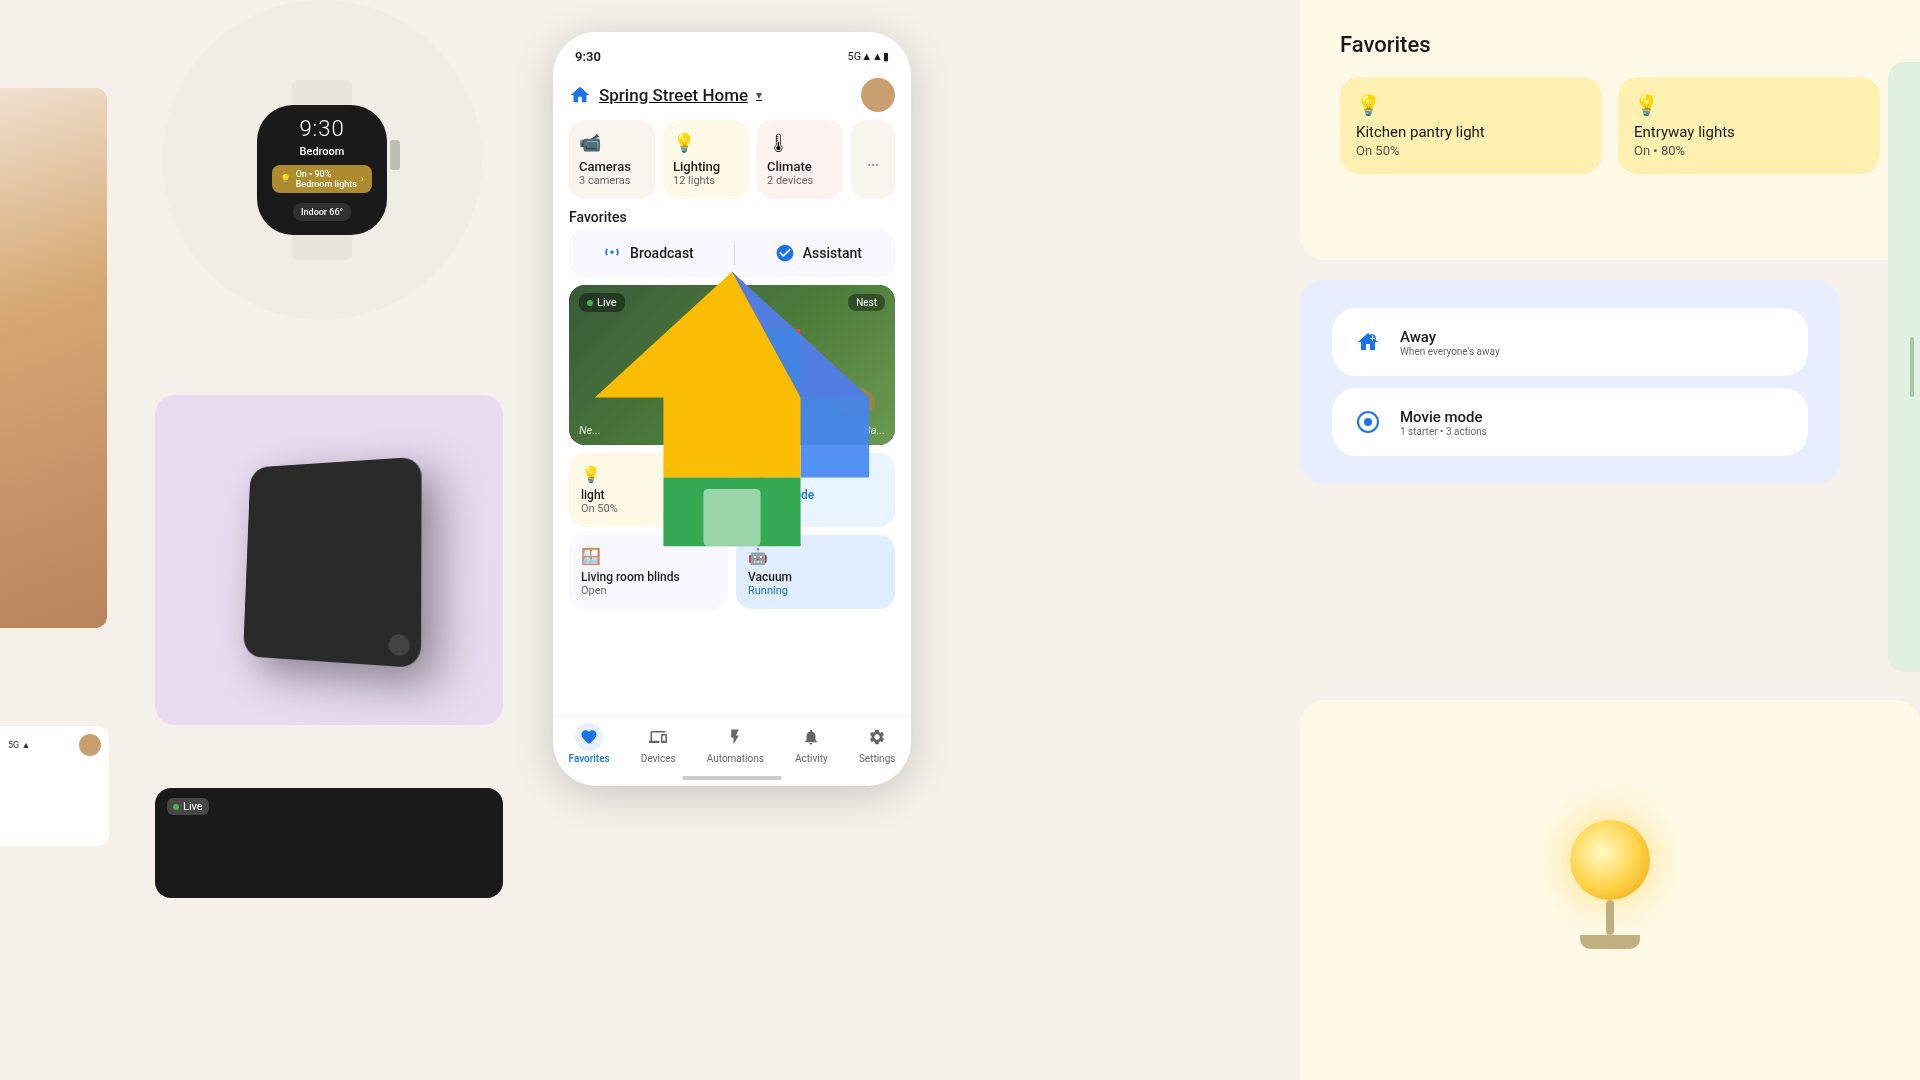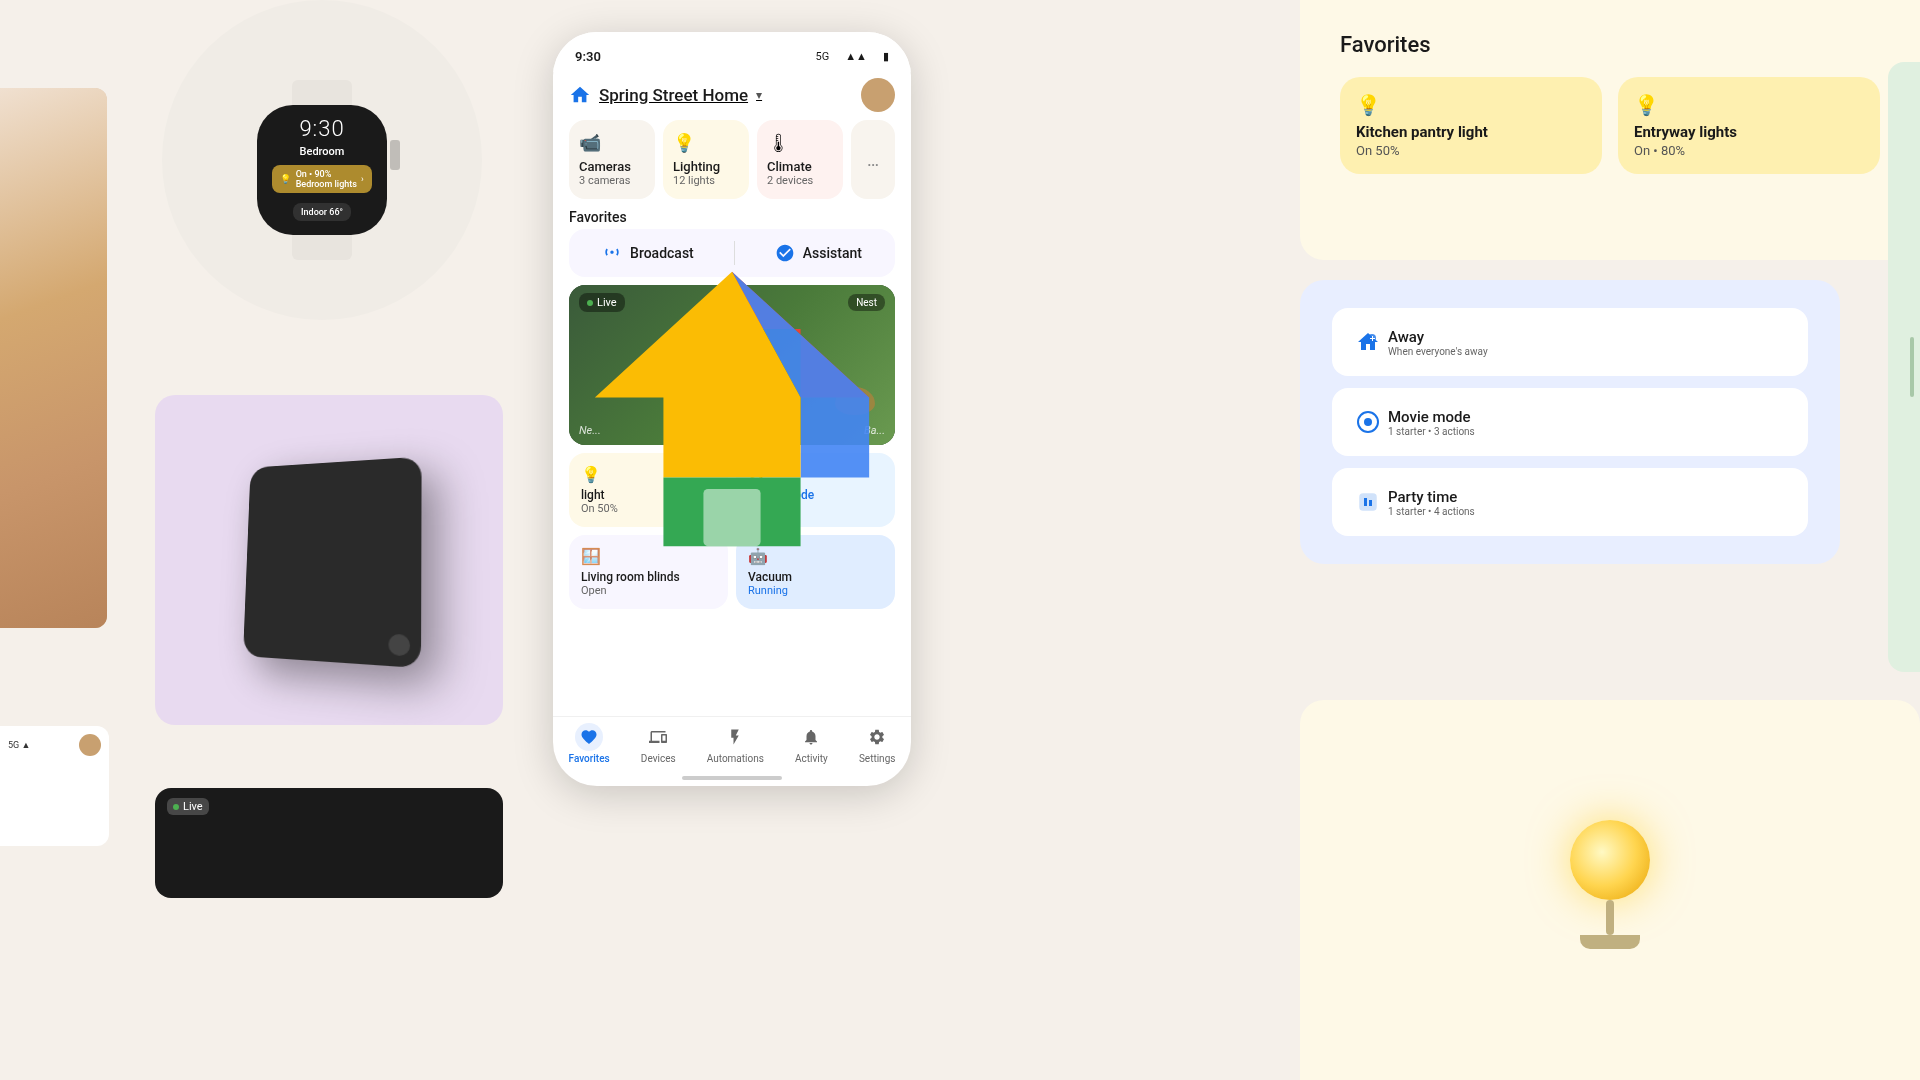--- a/index.html
+++ b/index.html
@@ -246,21 +246,21 @@
       flex-shrink: 0;
     }
     .phone-status-time {
       font-size: 13px;
       font-weight: 600;
       color: #1a1a1a;
     }
     .phone-status-icons {
       display: flex;
       align-items: center;
-      gap: 16px;
+      gap: 0;
       font-size: 11px;
       color: #1a1a1a;
     }
 
     .phone-header {
       padding: 6px 16px 8px;
       display: flex;
       align-items: center;
       justify-content: space-between;
       flex-shrink: 0;
@@ -550,21 +550,21 @@
       padding: 16px;
       position: relative;
     }
     .fav-card-icon {
       font-size: 20px;
       margin-bottom: 6px;
       color: #e6a000;
     }
     .fav-card-name {
       font-size: 15px;
-      font-weight: 700;
+      font-weight: 400;
       color: #1a1a1a;
       line-height: 1.3;
     }
     .fav-card-status {
       font-size: 13px;
       color: #555;
     }
 
     
     .automation-section {
@@ -572,26 +572,26 @@
       right: 0;
       top: 280px;
       width: 560px;
       background: #e8eeff;
       border-radius: 24px;
       padding: 28px 32px;
       margin-right: 40px;
     }
     .automation-item {
       background: #fff;
-      border-radius: 16px;
+      border-radius: 24px;
       padding: 16px 18px;
       margin-bottom: 12px;
       display: flex;
       align-items: center;
-      gap: 2px;
+      gap: 14px;
     }
     .automation-item:last-child { margin-bottom: 0; }
     .auto-icon {
       width: 36px;
       height: 36px;
       display: flex;
       align-items: center;
       justify-content: center;
       font-size: 18px;
       color: #1a73e8;
@@ -929,33 +929,20 @@
           <circle cx="12" cy="12" r="10" stroke="#1a73e8" stroke-width="2" fill="none"></circle>
           <circle cx="12" cy="12" r="4" fill="#1a73e8"></circle>
         </svg>
       </div>
       <div>
         <div class="auto-name">Movie mode</div>
         <div class="auto-sub">1 starter • 3 actions</div>
       </div>
     </div>
 
-    <div class="automation-item">
-      <div class="auto-icon">
-        <svg width="24" height="24" viewBox="0 0 24 24" fill="#1a73e8">
-          <rect x="4" y="4" width="16" height="16" rx="3" fill="#1a73e8" opacity="0.2" stroke="#1a73e8" stroke-width="1.5"></rect>
-          <rect x="8" y="8" width="3" height="8" fill="#1a73e8"></rect>
-          <rect x="13" y="10" width="3" height="6" fill="#1a73e8"></rect>
-        </svg>
-      </div>
-      <div>
-        <div class="auto-name">Party time</div>
-        <div class="auto-sub">1 starter • 4 actions</div>
-      </div>
-    </div>
   </div>
 
   <div class="bottom-yellow">
     <div class="lamp-shape">
       <div class="lamp-head"></div>
       <div class="lamp-neck"></div>
       <div class="lamp-base"></div>
     </div>
   </div>
 

